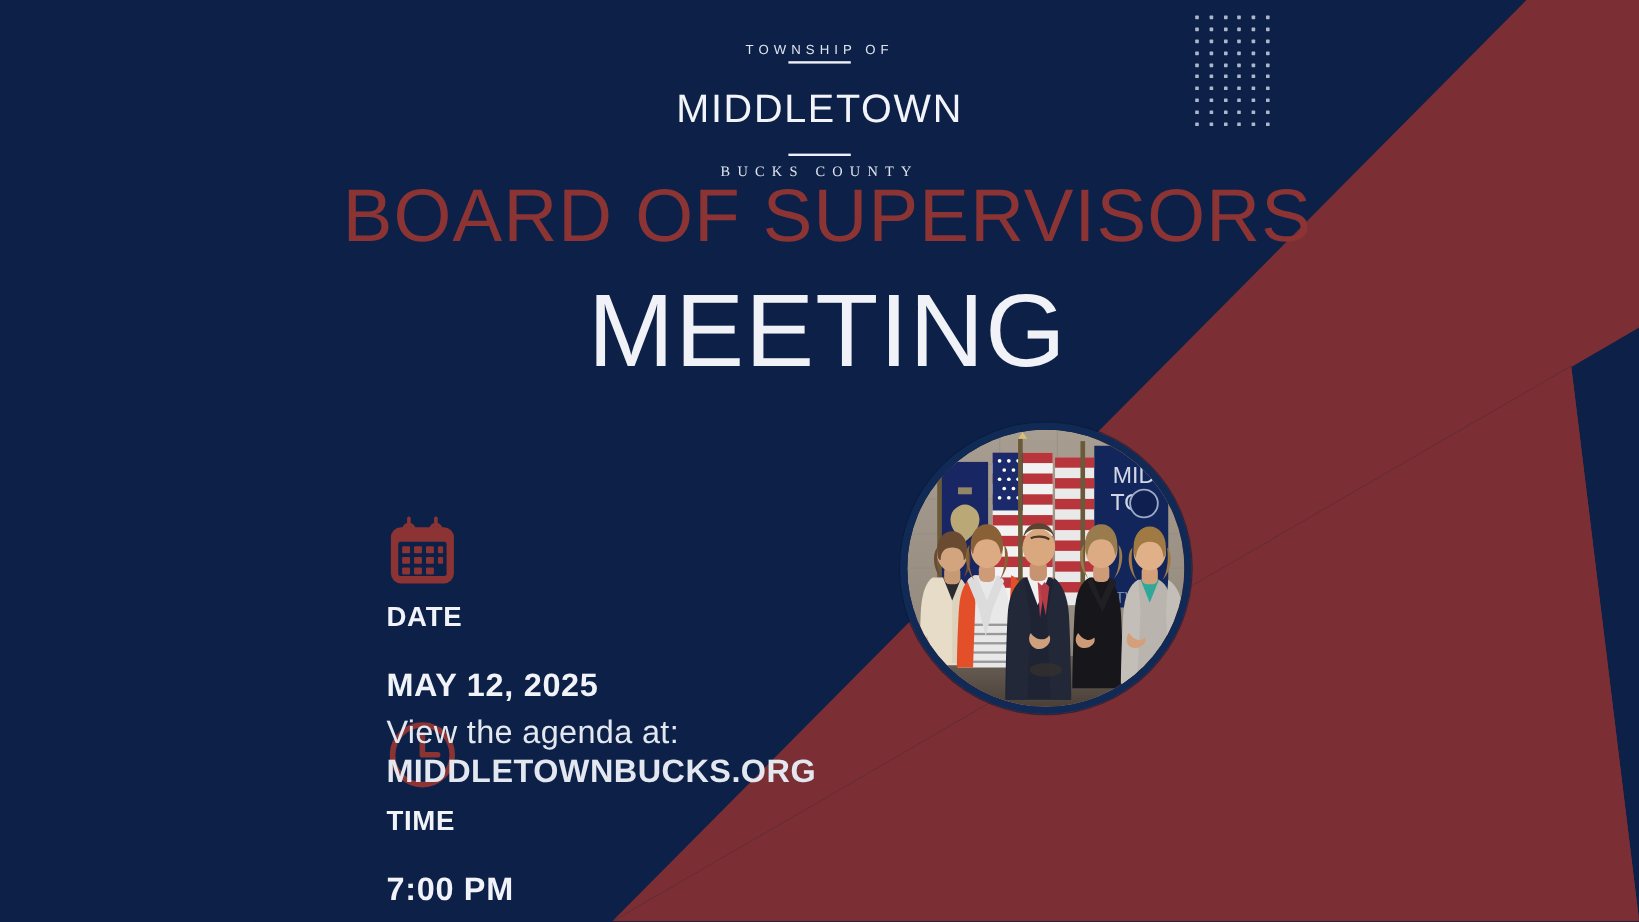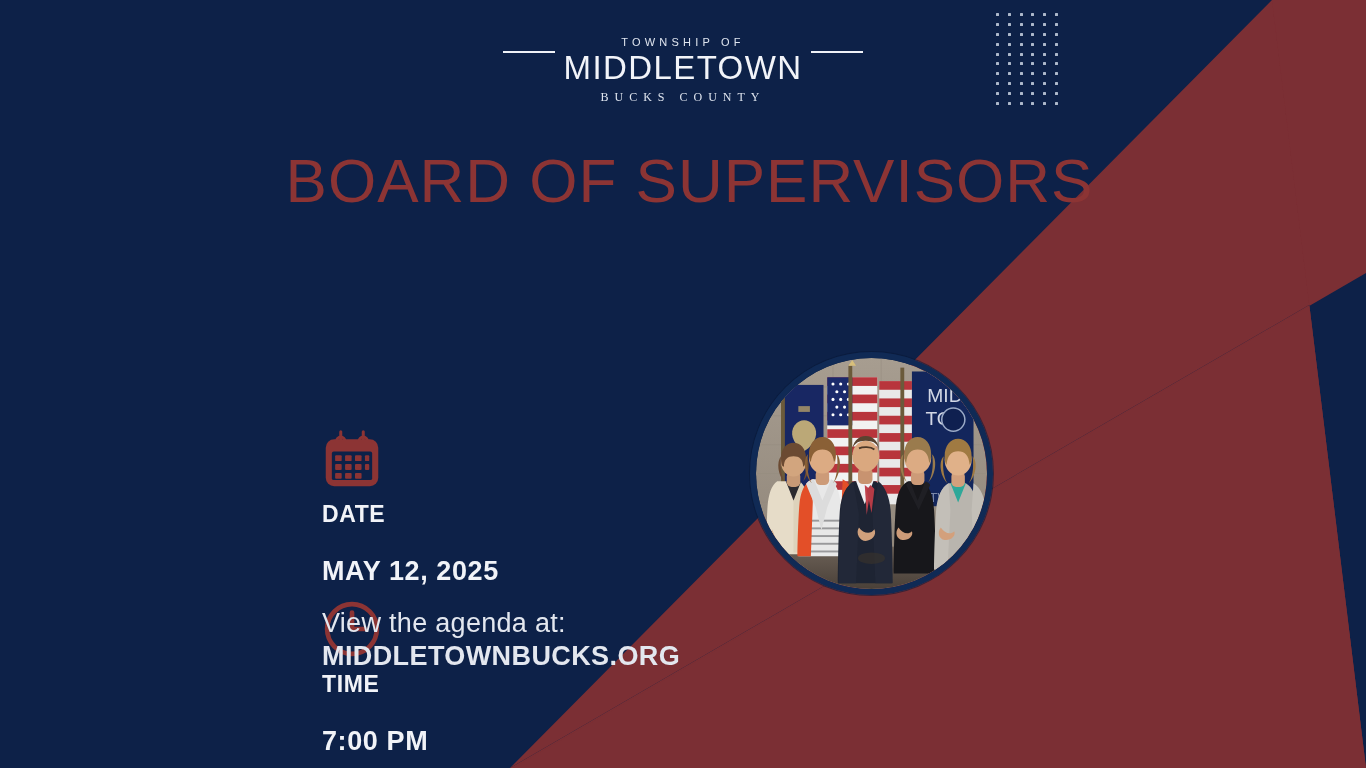--- a/index.html
+++ b/index.html
@@ -54,22 +54,24 @@
   }
   .logo-top {
     font-size:11px;
     letter-spacing:4.2px;
     font-weight:400;
     color:#dfe5ef;
     margin-bottom:3px;
   }
   .logo-mid {
     display:flex;
+    align-items:center;
     justify-content:center;
-    gap:9px;
+    gap:21px;
+    flex-direction:column;
   }
   .logo-rule {
     display:block;
     width:52px; height:2px;
     background:#eef1f7;
   }
   .logo-name {
     font-size:33px;
     letter-spacing:1.4px;
     font-weight:300;
@@ -137,21 +139,20 @@
     line-height:1.12;
     margin-top:28px;
   }
 
   
   .agenda {
     position:absolute;
     left:322px; top:594px;
     z-index:5;
     color:#e3e7ef;
-    margin-top:13px;
   }
   .agenda-line1 {
     font-size:27px;
     font-weight:300;
     letter-spacing:.3px;
     line-height:1.22;
   }
   .agenda-line2 {
     font-size:27px;
     font-weight:700;
@@ -251,20 +252,21 @@
     <div class="logo-mid">
       <span class="logo-rule"></span>
       <span class="logo-name">MIDDLETOWN</span>
       <span class="logo-rule"></span>
     </div>
     <div class="logo-bot">BUCKS COUNTY</div>
   </div>
 
   <div class="headline-wrap">
     <div class="headline-1">BOARD OF SUPERVISORS</div>
+    <div class="headline-2">MEETING</div>
   </div>
 
   <div class="details">
 
     <div class="detail-row">
       <div class="detail-icon">
         <svg viewBox="0 0 64 64" width="60" height="62" aria-hidden="true">
           <path d="M20 3v9" stroke="#8c3434" stroke-width="3.2" stroke-linecap="round" fill="none"></path>
           <path d="M44 3v9" stroke="#8c3434" stroke-width="3.2" stroke-linecap="round" fill="none"></path>
           <circle cx="20" cy="13" r="4.4" stroke="#8c3434" stroke-width="3.2" fill="none"></circle>

